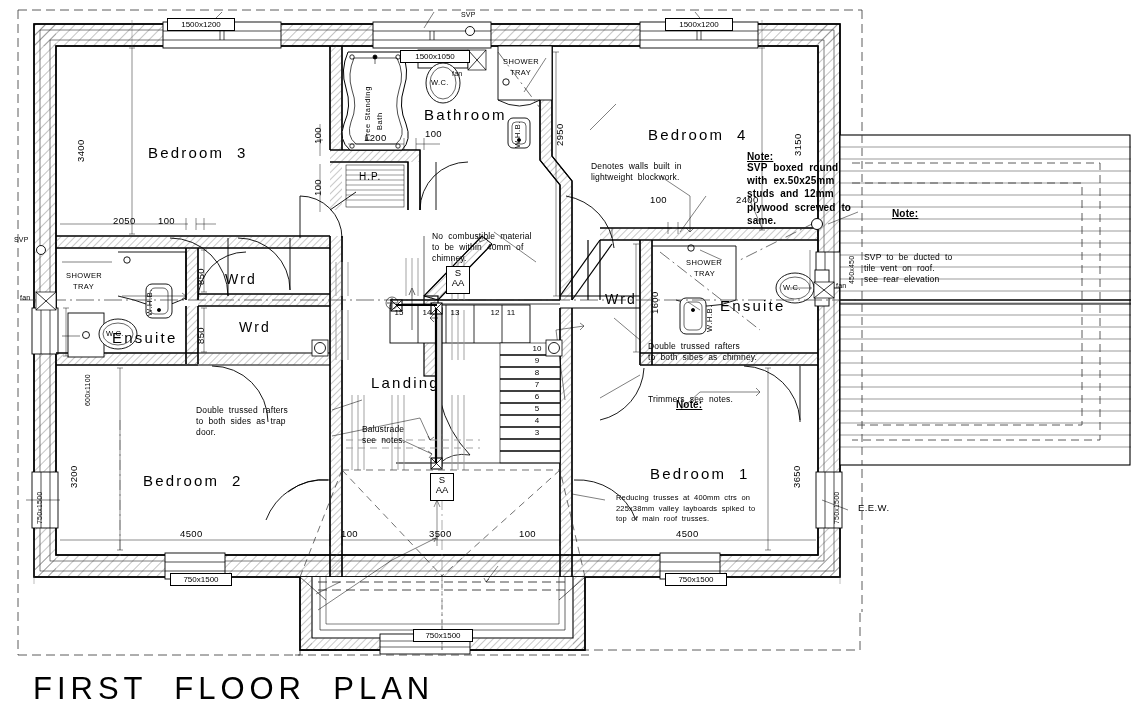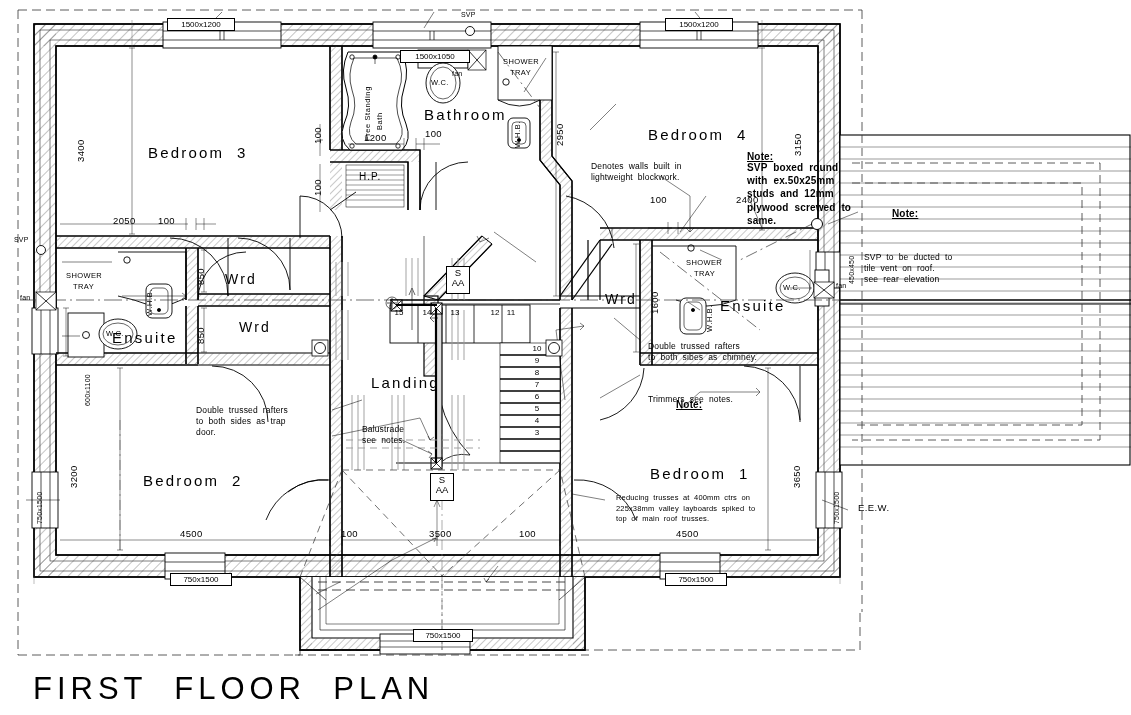--- a/index.html
+++ b/index.html
@@ -727,20 +727,23 @@
 
 <div class="sbox" style="left:446px; top:266px; width:24px; height:28px;">
   <span>S</span><br>
   <span>AA</span>
 </div>
 <div class="sbox" style="left:430px; top:473px; width:24px; height:28px;">
   <span>S</span><br>
   <span>AA</span>
 </div>
 
+<div class="lbl note" style="left:432px; top:231px;">No  combustible  material
+to  be  within  40mm  of
+chimney.</div>
 <div class="lbl note" style="left:591px; top:161px;">Denotes  walls  built  in
 lightweight  blockwork.</div>
 
 <div class="lbl noteb" style="left:719px; top:150px; text-decoration:underline;">Note:</div>
 <div class="lbl noteb" style="left:719px; top:161px;">SVP  boxed  round
 with  ex.50x25mm
 studs  and  12mm
 plywood  screwed  to
 same.</div>
 

